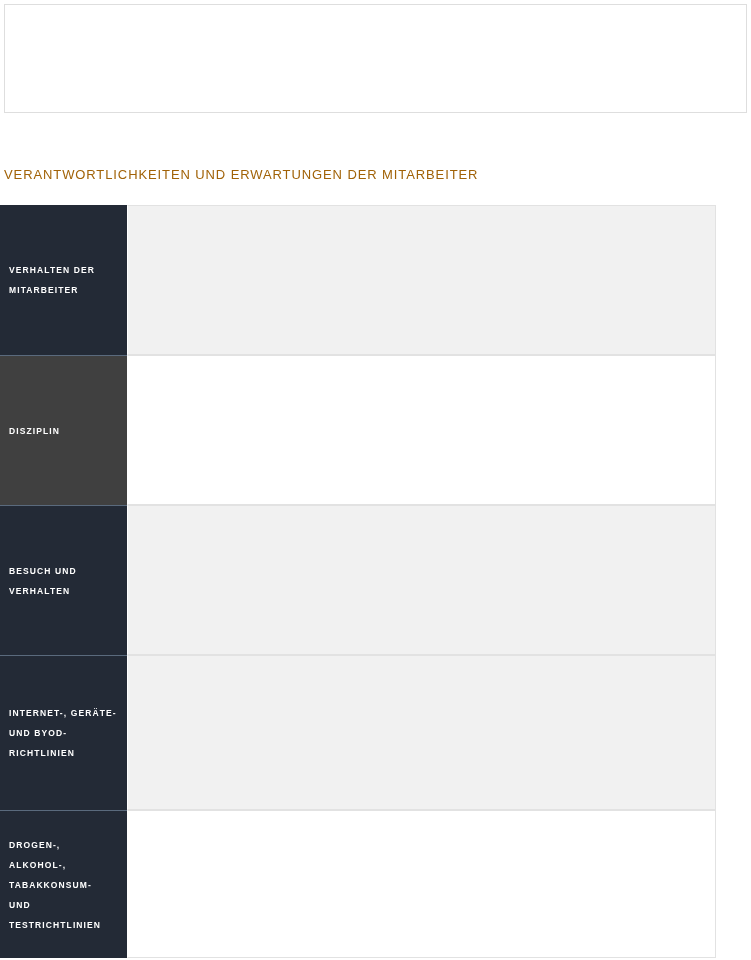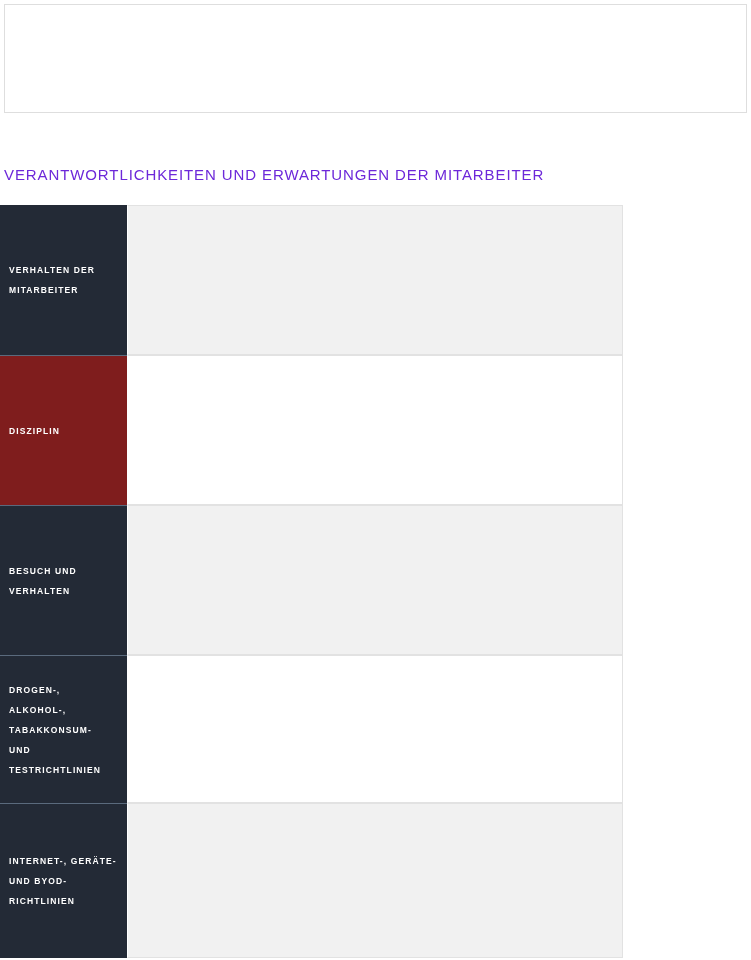--- a/index.html
+++ b/index.html
@@ -33,41 +33,41 @@
     border: 1px solid #dedede;
     background: #ffffff;
   }
 
   
   .section-heading {
     position: absolute;
     left: 4px;
     top: 166px;
     width: 740px;
-    font-size: 15px;
+    font-size: 13px;
     line-height: 18px;
     letter-spacing: 0.9px;
-    color: #6d28d9;
+    color: #a16207;
     font-weight: 400;
     white-space: nowrap;
   }
 
   
   .resp-table {
     position: absolute;
     left: 0px;
     top: 205px;
     width: 747px;
     border-collapse: collapse;
     table-layout: fixed;
   }
 
   .resp-table .row {
     display: flex;
-    width: 623px;
+    width: 716px;
     box-sizing: border-box;
   }
 
   .label-cell {
     width: 127px;
     min-width: 127px;
     box-sizing: border-box;
     display: flex;
     align-items: center;
     padding: 0 10px 0 9px;
@@ -84,21 +84,21 @@
   }
 
   .content-cell {
     flex: 1 1 auto;
     box-sizing: border-box;
     border-left: 1px solid #ffffff;
   }
 
   
   .row.shade-dark  .label-cell { background: #232a36; }
-  .row.shade-light .label-cell { background: #7f1d1d; }
+  .row.shade-light .label-cell { background: #404040; }
 
   
   .row.body-gray  .content-cell {
     background: #f1f1f1;
     border-top: 1px solid #e2e2e2;
     border-bottom: 1px solid #e2e2e2;
     border-right: 1px solid #e2e2e2;
   }
   .row.body-white .content-cell {
     background: #ffffff;
@@ -145,32 +145,32 @@
 
     <div class="row shade-dark body-gray" style="height:150px;">
       <div class="label-cell">
         <span class="label-text">BESUCH UND VERHALTEN</span>
       </div>
       <div class="content-cell">
         <span></span>
       </div>
     </div>
 
-    <div class="row shade-dark body-white" style="height:148px;">
+    <div class="row shade-dark body-gray" style="height:155px;">
       <div class="label-cell">
-        <span class="label-text">DROGEN-, ALKOHOL-, TABAKKONSUM- UND TESTRICHTLINIEN</span>
+        <span class="label-text">INTERNET-, GERÄTE- UND BYOD-RICHTLINIEN</span>
       </div>
       <div class="content-cell">
         <span></span>
       </div>
     </div>
 
-    <div class="row shade-dark body-gray" style="height:155px;">
+    <div class="row shade-dark body-white" style="height:148px;">
       <div class="label-cell">
-        <span class="label-text">INTERNET-, GERÄTE- UND BYOD-RICHTLINIEN</span>
+        <span class="label-text">DROGEN-, ALKOHOL-, TABAKKONSUM- UND TESTRICHTLINIEN</span>
       </div>
       <div class="content-cell">
         <span></span>
       </div>
     </div>
 
   </div>
 
 </div>
 

